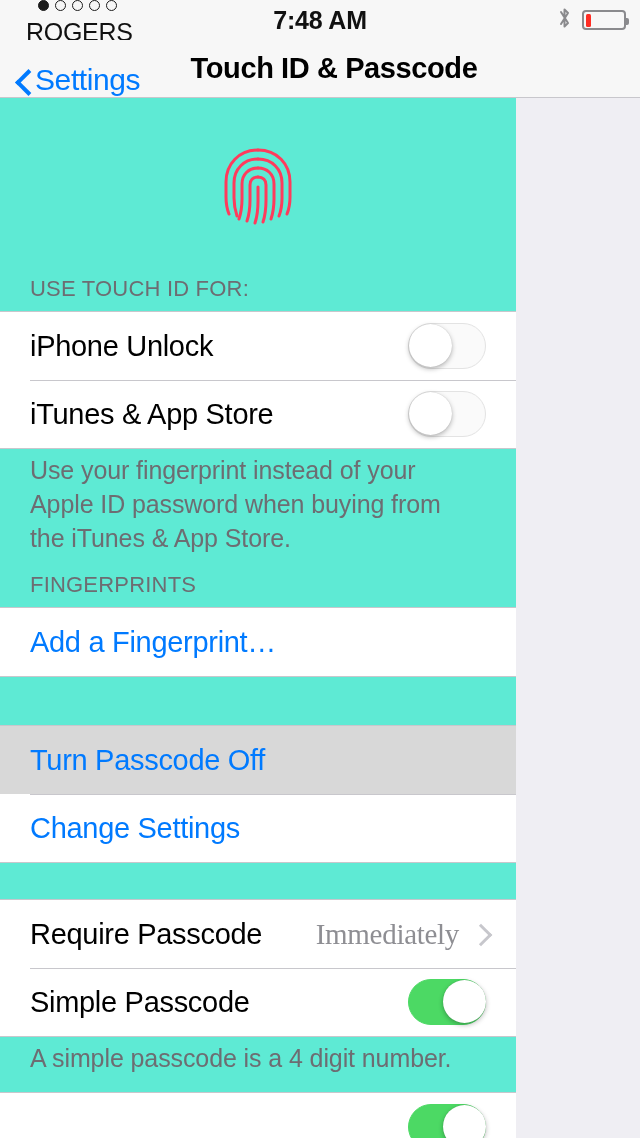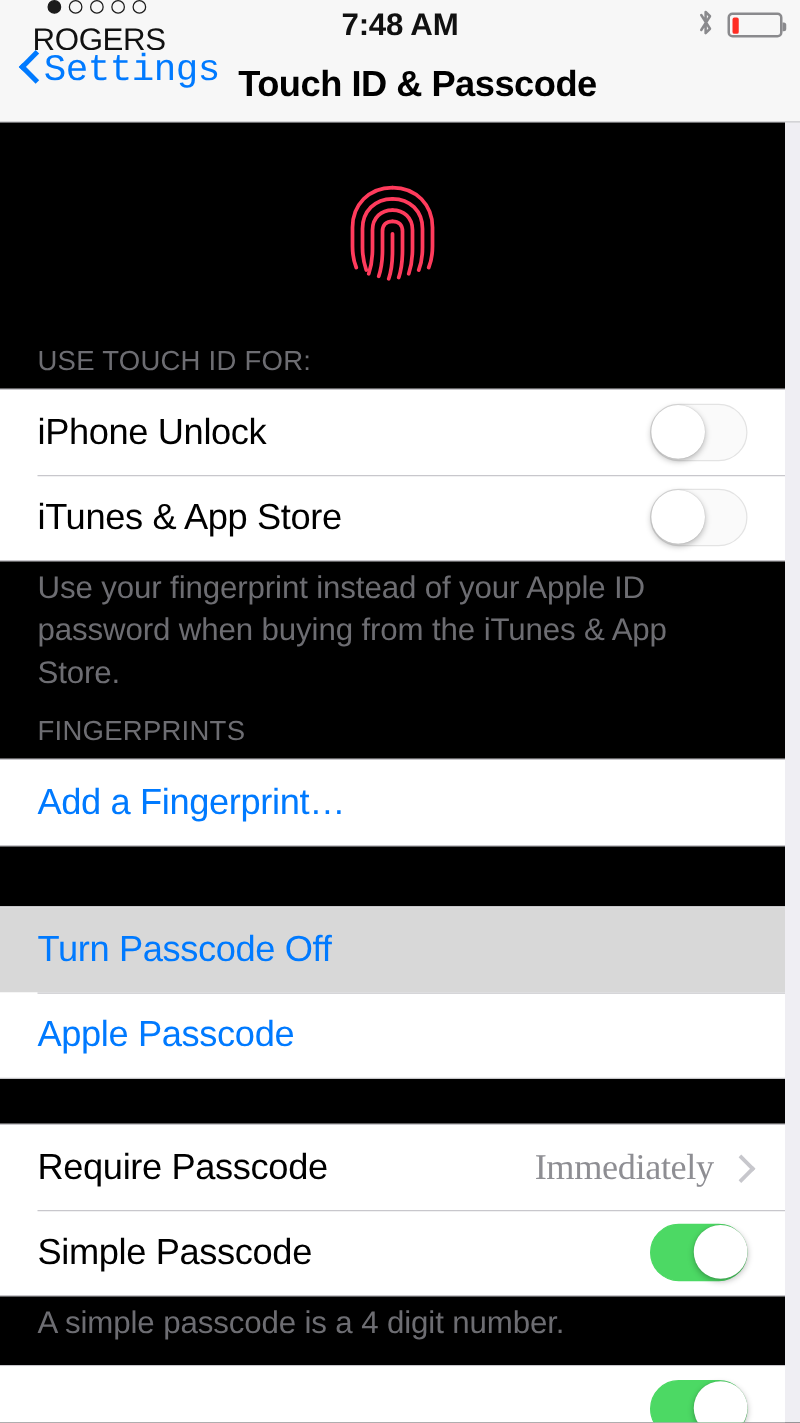--- a/index.html
+++ b/index.html
@@ -118,24 +118,23 @@
     height: 58px;
     background: #F7F7F7;
     border-bottom: 1px solid #C8C7CC;
     box-sizing: border-box;
   }
   .back-btn {
     position: absolute;
     left: 16px; top: 0;
     height: 57px;
     display: flex;
-    align-items: flex-start;
+    align-items: flex-end;
     gap: 3px;
     cursor: pointer;
-    font-family: Liberation Mono, monospace;
   }
   .chevron-left {
     width: 16px; height: 28px;
     position: relative;
   }
   .chevron-left::before {
     content: "";
     position: absolute;
     left: 3px; top: 4px;
     width: 15px; height: 15px;
@@ -161,23 +160,23 @@
     letter-spacing: -0.4px;
     padding-left: 28px;
     box-sizing: border-box;
     text-align: right;
   }
 
   
   .content {
     position: absolute;
     left: 0; top: 98px;
-    width: 628px;
+    width: 516px;
     height: 1040px;
-    background: #000000;
+    background: #5eead4;
     overflow: hidden;
   }
 
   .hero {
     height: 178px;
     display: flex;
     align-items: center;
     justify-content: center;
   }
   .fingerprint {
@@ -385,21 +384,21 @@
       </div>
     </div>
 
     <div class="gap"></div>
 
     <div class="group">
       <div class="row pressed">
         <span class="row-label link">Turn Passcode Off</span>
       </div>
       <div class="row">
-        <span class="row-label link">Apple Passcode</span>
+        <span class="row-label link">Change Settings</span>
       </div>
     </div>
 
     <div class="gap-sm"></div>
 
     <div class="group">
       <div class="row">
         <span class="row-label">Require Passcode</span>
         <span class="row-right">
           <span class="row-value">Immediately</span>

